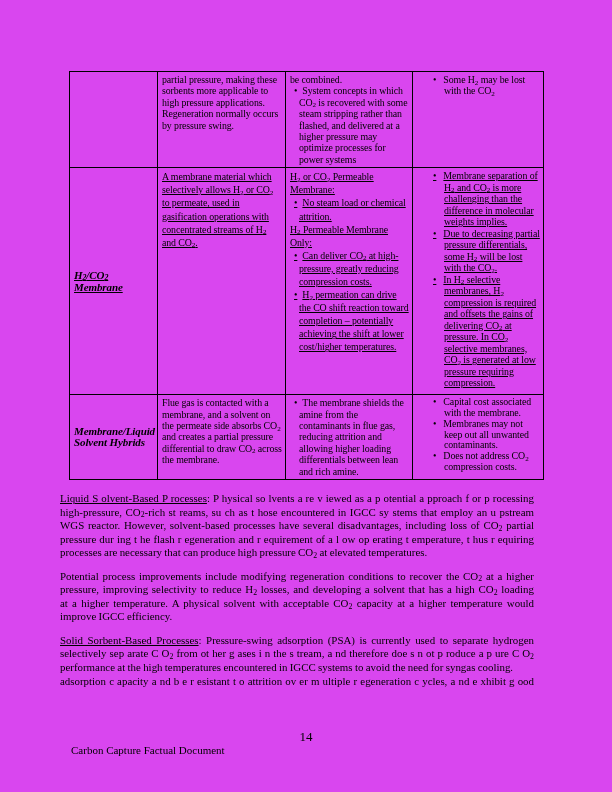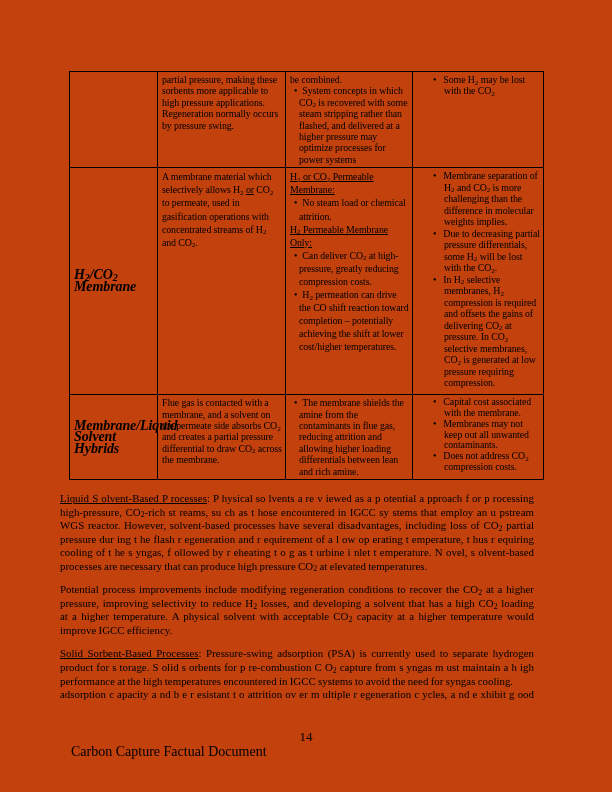--- a/index.html
+++ b/index.html
@@ -1,54 +1,54 @@
 <!DOCTYPE html>
 <html><head>
 <meta charset="utf-8">
 <style>
   html,body{margin:0;padding:0;background:#ffffff;}
   .sheet{
-    position:relative;width:612px;height:792px;background:#c2410c;color:#000;
+    position:relative;width:612px;height:792px;background:#d946ef;color:#000;
     font-family:"Liberation Serif","DejaVu Serif",serif;overflow:hidden;
   }
   
   table.tbl{
     position:absolute;left:69px;top:71px;width:474px;
     border-collapse:collapse;table-layout:fixed;
   }
   .tbl td{
     border:1px solid #000;vertical-align:top;
     padding:2px 3px 2px 4px;font-size:9.9px;line-height:13.1px;
     letter-spacing:-0.1px;
   }
-  td.c1{vertical-align:middle;font-weight:bold;font-style:italic;font-size:14px;line-height:12.5px;}
+  td.c1{vertical-align:middle;font-weight:bold;font-style:italic;font-size:11px;line-height:12.5px;}
   td.c4{line-height:11.5px;padding-left:16px;}
   tr.row0 td{height:91px;line-height:11.4px;}
-  tr.row1 td{height:222px;}
+  tr.row1 td{height:222px;text-decoration:underline;}
   tr.row1 td.c4{line-height:11.5px;}
   tr.row2 td{height:78px;line-height:11.4px;}
   tr.row2 td.c4{line-height:10.8px;}
   .item{margin:0;}
   .c3 .bullet{padding-left:9px;text-indent:-5px;}
   .c3 .bl{padding-right:5px;}
   .c4 .bullet{padding-left:15px;text-indent:-11px;}
   .c4 .bl{padding-right:7px;}
   sub{font-size:0.72em;line-height:0;position:relative;top:0.22em;vertical-align:baseline;}
   u{text-decoration:underline;}
   
   .paras{
     position:absolute;left:60px;top:492px;width:474px;
     font-size:10.9px;line-height:13.55px;word-spacing:-0.4px;
   }
   .para + .para{margin-top:10px;}
   .jline{text-align:justify;text-align-last:justify;}
   .jline.last{text-align-last:left;}
   
   .pgnum{position:absolute;left:69px;top:729px;width:474px;text-align:center;font-size:13px;}
-  .footer{position:absolute;left:71px;top:744px;font-size:14px;}
+  .footer{position:absolute;left:71px;top:744px;font-size:11px;}
 </style>
 </head>
 <body>
 
 <div class="sheet">
   <table class="tbl">
     <colgroup>
       <col style="width:88px">
         <col style="width:128px">
         <col style="width:127px">
@@ -108,32 +108,31 @@
         </tr>
       </tbody>
   </table>
 
   <div id="paras" class="paras">
       <div class="para">
         <div class="jline"><u>Liquid S olvent-Based P rocesses</u>:  P hysical so lvents a re v iewed  as  a p otential a pproach f or p rocessing</div>
         <div class="jline">high-pressure, CO<sub>2</sub>-rich st reams, su ch as t hose encountered  in IGCC sy stems that employ an u pstream</div>
         <div class="jline">WGS reactor. However, solvent-based processes have several disadvantages, including loss of CO<sub>2</sub> partial</div>
         <div class="jline">pressure dur ing t he  flash r egeneration  and r equirement of  a l ow op erating t emperature, t hus r equiring</div>
-        <div class="jline">cooling of  t he s yngas, f ollowed by  r eheating t o g as t urbine i nlet t emperature.  N ovel, s olvent-based</div>
         <div class="jline last">processes are necessary that can produce high pressure CO<sub>2</sub> at elevated temperatures.</div>
       </div>
       <div class="para">
         <div class="jline">Potential process improvements include modifying regeneration conditions to recover the CO<sub>2</sub> at a higher</div>
         <div class="jline">pressure, improving selectivity to reduce H<sub>2</sub> losses, and developing a solvent that has a high CO<sub>2</sub> loading</div>
         <div class="jline">at a higher temperature.  A physical solvent with acceptable CO<sub>2</sub> capacity at a higher temperature would</div>
         <div class="jline last">improve IGCC efficiency.</div>
       </div>
       <div class="para">
         <div class="jline"><u>Solid Sorbent-Based Processes</u>:  Pressure-swing adsorption (PSA) is currently used to separate hydrogen</div>
-        <div class="jline">product for s torage.  S olid s orbents  for p re-combustion C O<sub>2</sub> capture from s yngas m ust maintain a h igh</div>
+        <div class="jline">selectively sep arate C O<sub>2</sub>  from ot her g ases i n  the s tream, a nd  therefore doe s n ot p roduce  a p ure C O<sub>2</sub></div>
         <div class="jline last">performance at the high temperatures encountered in IGCC systems to avoid the need for syngas cooling.</div>
         <div class="jline">adsorption c apacity a nd b e r esistant t o  attrition ov er m ultiple r egeneration c ycles, a nd e xhibit g ood</div>
       </div>
     </div>
 
   <div class="pgnum">14</div>
   <div class="footer">Carbon Capture Factual Document</div>
 </div>
 
 </body></html>

